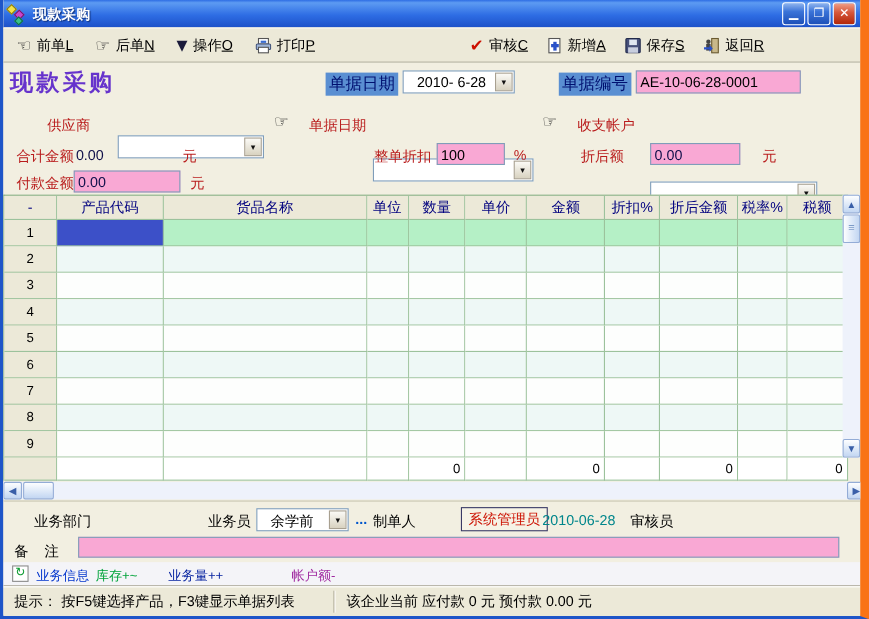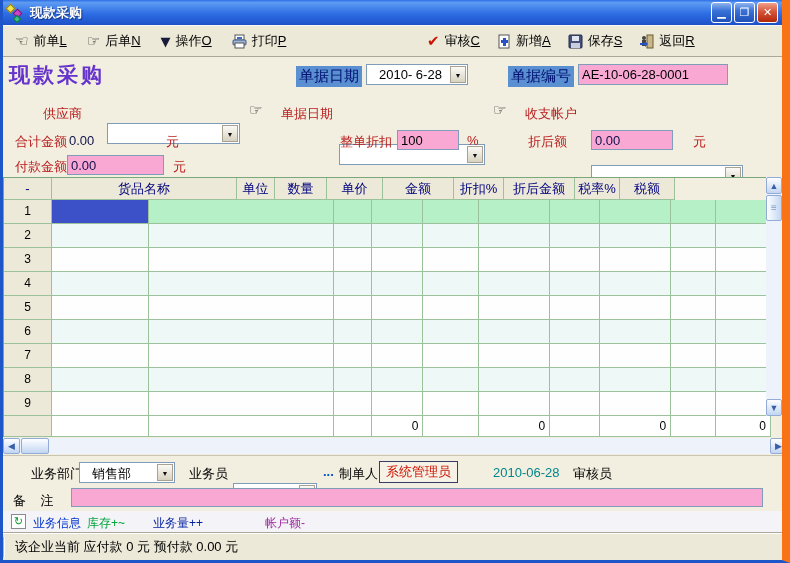--- a/index.html
+++ b/index.html
@@ -225,20 +225,21 @@
 
     <span class="abs nav-label" style="left:12px;top:101px;">付款金额</span>
     <input class="abs tb-input" style="left: 64px; top: 98px; width: 97px; height: 20px;" value="0.00">
     <span class="abs nav-label" style="left:170px;top:101px;">元</span>
   </div>
 
   <div class="tablearea">
     <div class="grid" id="grid">
         <div class="grow ghead">
           <div class="gcell " style="width: 48px;">-</div>
+          <div class="gcell " style="width: 97px;">产品代码</div>
           <div class="gcell " style="width: 185px;">货品名称</div>
           <div class="gcell " style="width: 38px;">单位</div>
           <div class="gcell " style="width: 52px;">数量</div>
           <div class="gcell " style="width: 56px;">单价</div>
           <div class="gcell " style="width: 71px;">金额</div>
           <div class="gcell " style="width: 50px;">折扣%</div>
           <div class="gcell " style="width: 71px; font-family: Liberation Serif, serif;">折后金额</div>
           <div class="gcell " style="width: 45px;">税率%</div>
           <div class="gcell " style="width: 55px;">税额</div>
         </div>
@@ -380,45 +381,42 @@
     </div>
     <div class="hsb">
       <div class="sb-btn left">◀</div>
       <div class="thumb"></div>
       <div class="sb-btn right">▶</div>
     </div>
   </div>
 
   <div class="footer">
     <span class="abs blk-label" style="left:28px;top:9px;">业务部门</span>
-    <div class="abs combo" style="left:76px;top:6px;width:96px;">
-      <span class="val">销售部</span>
-      <span class="arrow">▼</span>
-    </div>
     <span class="abs blk-label" style="left:186px;top:9px;">业务员</span>
     <div class="abs combo" style="left:230px;top:6px;width:84px;">
       <span class="val">余学前</span>
       <span class="arrow">▼</span>
     </div>
     <button class="abs more-btn" style="left:320px;top:8px;">...</button>
     <span class="abs blk-label" style="left:336px;top:9px;font-family:Liberation Mono, monospace;">制单人</span>
-    <span class="abs creator-box" style="left:376px;top:5px;">系统管理员</span>
+    <span class="abs creator-box" style="left:416px;top:5px;">系统管理员</span>
     <span class="abs creator-date" style="left:490px;top:9px;">2010-06-28</span>
     <span class="abs blk-label" style="left:570px;top:9px;">审核员</span>
 
     <span class="abs blk-label pre" style="left:10px;top:36px;">备    注</span>
     <input class="remark-input tb-input" style="">
   </div>
 
   <div class="infobar">
     <span class="info-icon">↻</span>
     <span class="info-item" style="left: 30px; color: rgb(0, 51, 204);">业务信息</span>
     <span class="info-item" style="left: 84px; color: rgb(0, 163, 58);">库存+~</span>
     <span class="info-item" style="left: 150px; color: rgb(0, 30, 158);">业务量++</span>
     <span class="info-item" style="left: 262px; color: rgb(160, 42, 160);">帐户额-</span>
   </div>
 
   <div class="statusbar">
+    <span class="pane-l">提示：  按F5键选择产品，F3键显示单据列表</span>
     <span class="divider"></span>
     <span class="pane-r">该企业当前  应付款 0 元  预付款 0.00 元</span>
   </div>
 
 </div>
 
 </body></html>

